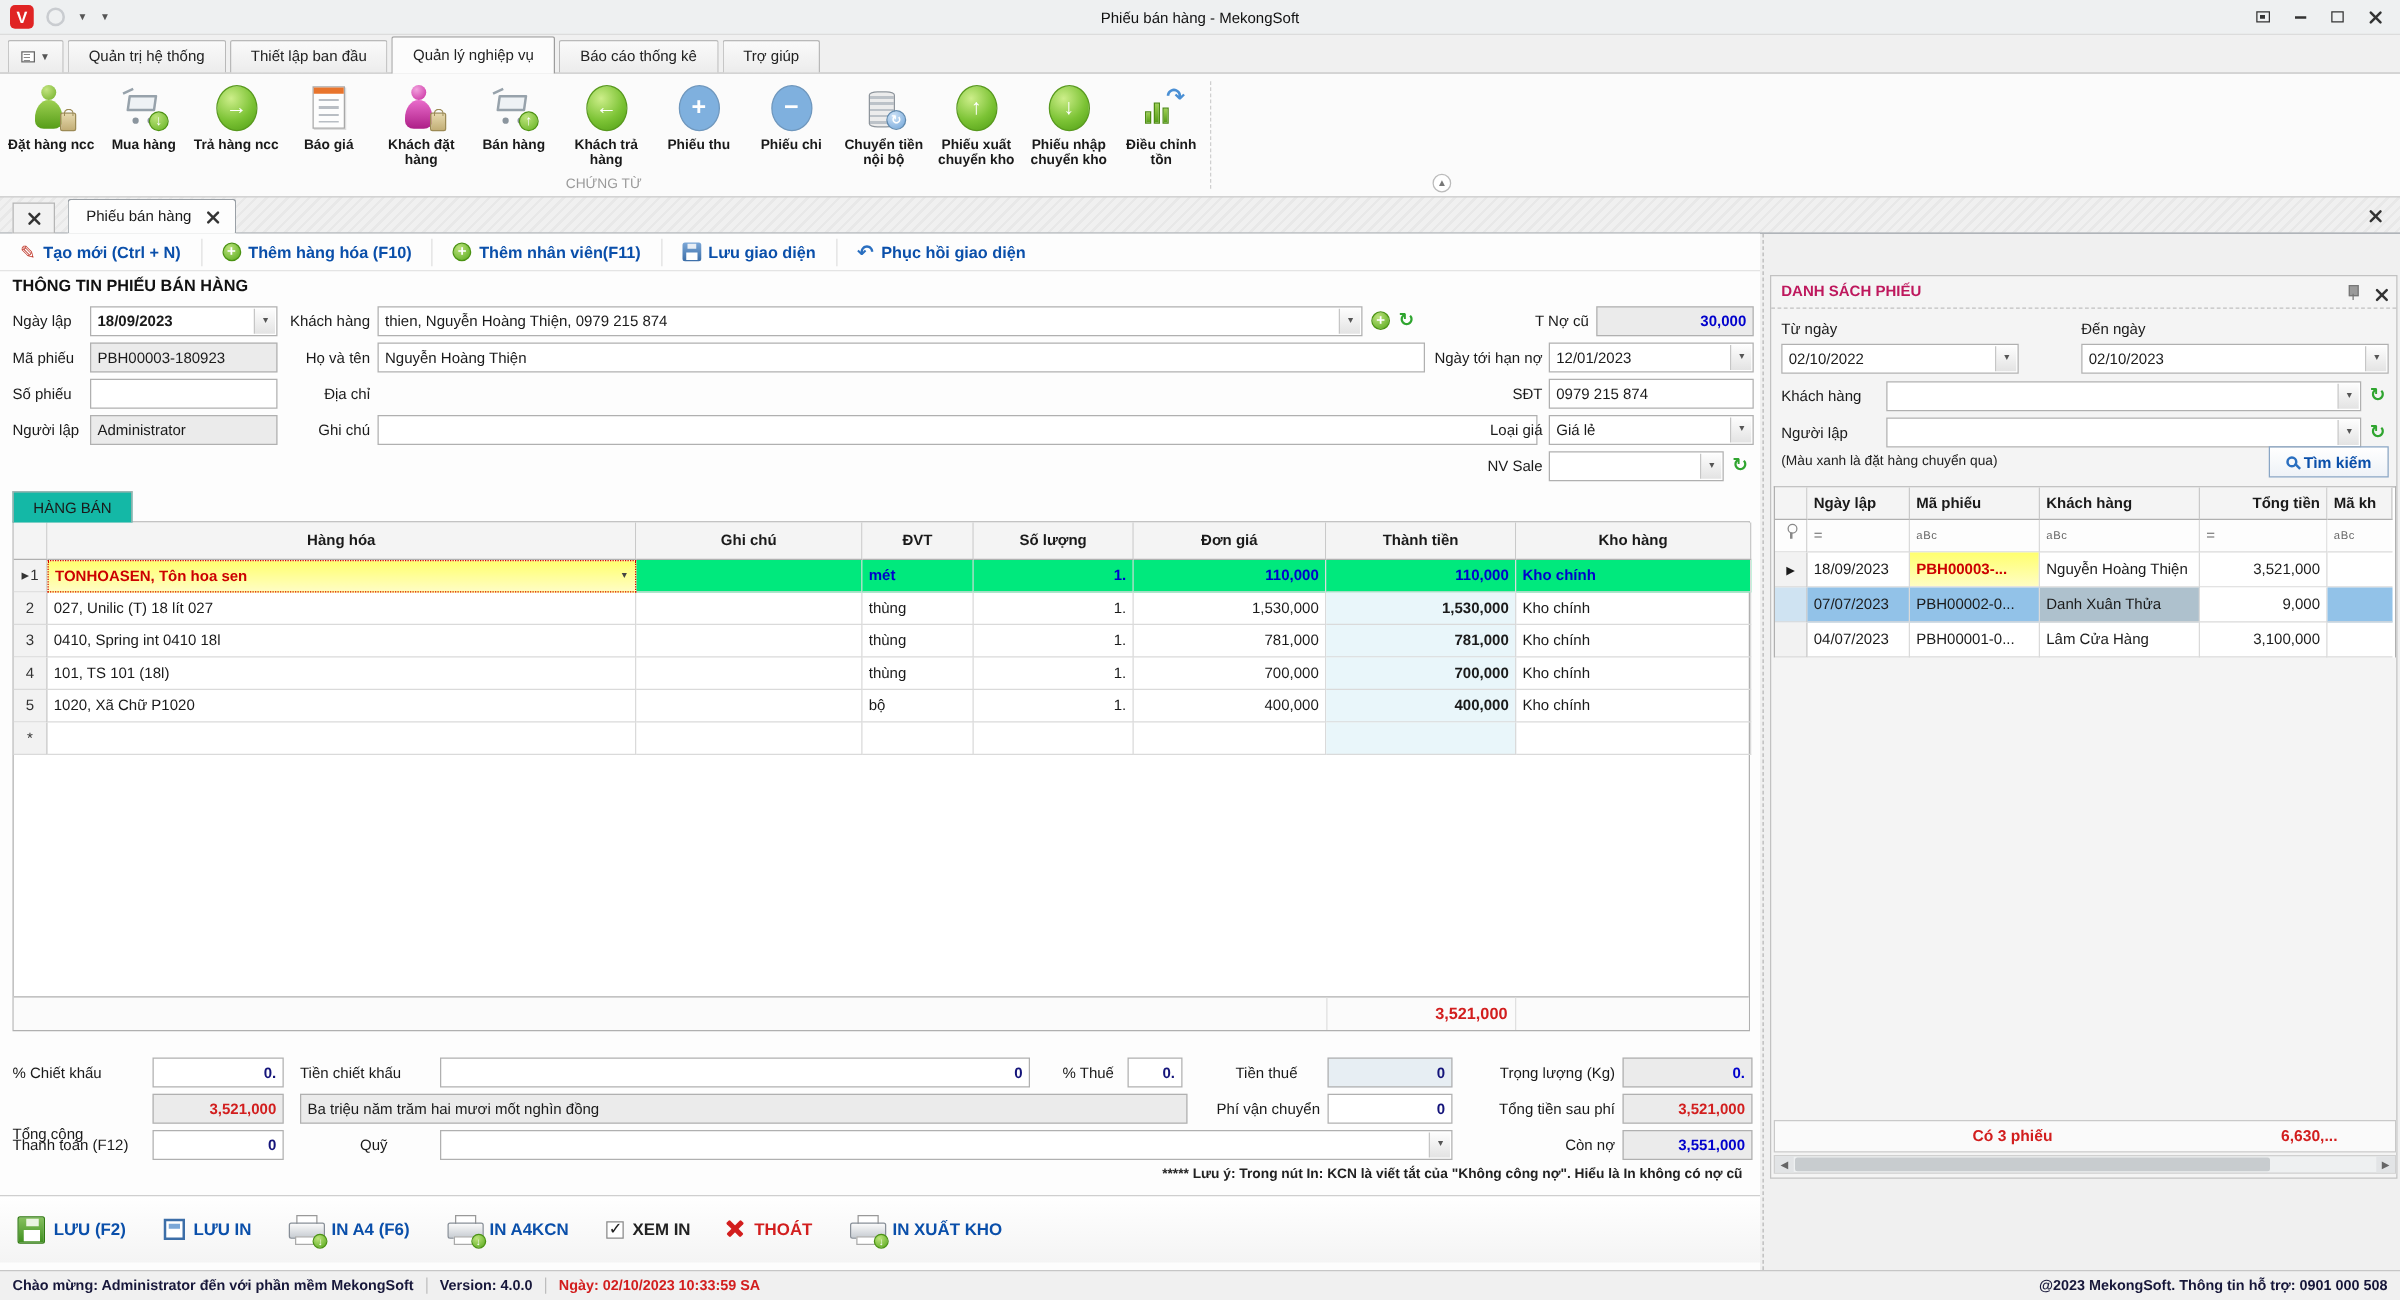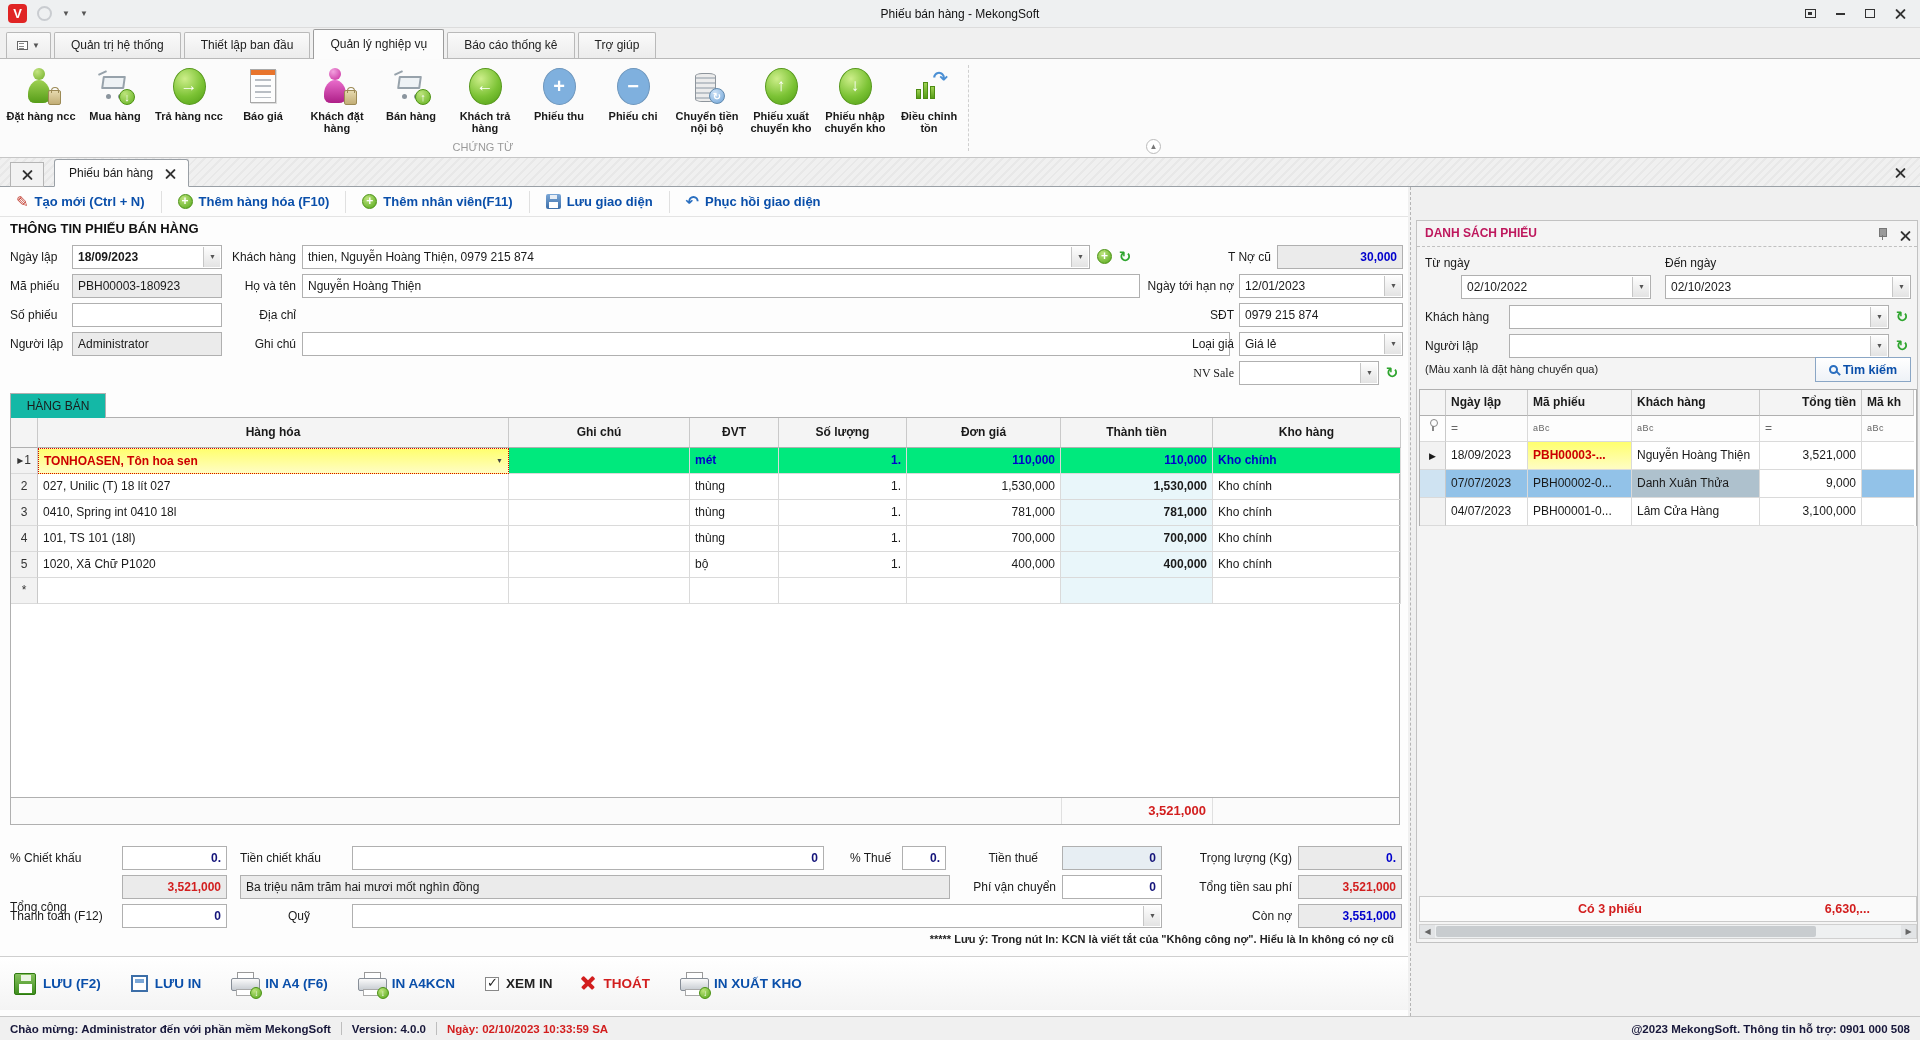--- a/index.html
+++ b/index.html
@@ -436,21 +436,21 @@
     <span class="lb" style="left:1139px;top:116px;width:95px;text-align:right;">SĐT</span>
     <div class="fd" style="left:1239px;top:116px;width:164px;"><span class="val">0979 215 874</span></div>
 
     <span class="lb" style="left:10px;top:145px;">Người lập</span>
     <div class="fd ro" style="left:72px;top:145px;width:150px;"><span class="val">Administrator</span></div>
     <span class="lb" style="left:178px;top:145px;width:118px;text-align:right;">Ghi chú</span>
     <div class="fd" style="left:302px;top:145px;width:928px;"><span class="val"></span></div>
     <span class="lb" style="left:1139px;top:145px;width:95px;text-align:right;">Loại giá</span>
     <div class="fd dd" style="left:1239px;top:145px;width:164px;"><span class="val">Giá lẻ</span></div>
 
-    <span class="lb" style="left:1139px;top:174px;width:95px;text-align:right;font-family:Liberation Serif, serif;">NV Sale</span>
+    <span class="lb" style="left:1139px;top:174px;width:95px;text-align:right;">NV Sale</span>
     <div class="fd dd" style="left:1239px;top:174px;width:140px;"><span class="val"></span></div>
     <span class="ic-refresh" style="left:1383px;top:174px;">↻</span>
 
     <div class="htab">HÀNG BÁN</div>
     <div class="grid">
       <div class="trow thead">
         <div class="tc c0"></div>
         <div class="tc c1">Hàng hóa</div>
         <div class="tc c2">Ghi chú</div>
         <div class="tc c3">ĐVT</div>
@@ -595,21 +595,21 @@
 
   <div class="main-divider"></div>
 
   <div class="panel hatch">
     <div class="p-head">DANH SÁCH PHIẾU</div>
     <span class="pin"></span>
     <span class="p-close"><span class="xi" style="width:9px;height:9px;"></span></span>
 
     <span class="p-lb" style="left:8px;top:30px;">Từ ngày</span>
     <span class="p-lb" style="left:248px;top:30px;">Đến ngày</span>
-    <div class="fd dd" style="left:8px;top:54px;width:190px;margin-left:36px;"><span class="val">02/10/2022</span></div>
+    <div class="fd dd" style="left:8px;top:54px;width:190px;"><span class="val">02/10/2022</span></div>
     <div class="fd dd" style="left:248px;top:54px;width:246px;"><span class="val">02/10/2023</span></div>
 
     <span class="p-lb" style="left:8px;top:84px;">Khách hàng</span>
     <div class="fd dd" style="left:92px;top:84px;width:380px;"><span class="val"></span></div>
     <span class="ic-refresh" style="left:476px;top:84px;">↻</span>
 
     <span class="p-lb" style="left:8px;top:113px;">Người lập</span>
     <div class="fd dd" style="left:92px;top:113px;width:380px;"><span class="val"></span></div>
     <span class="ic-refresh" style="left:476px;top:113px;">↻</span>
 

